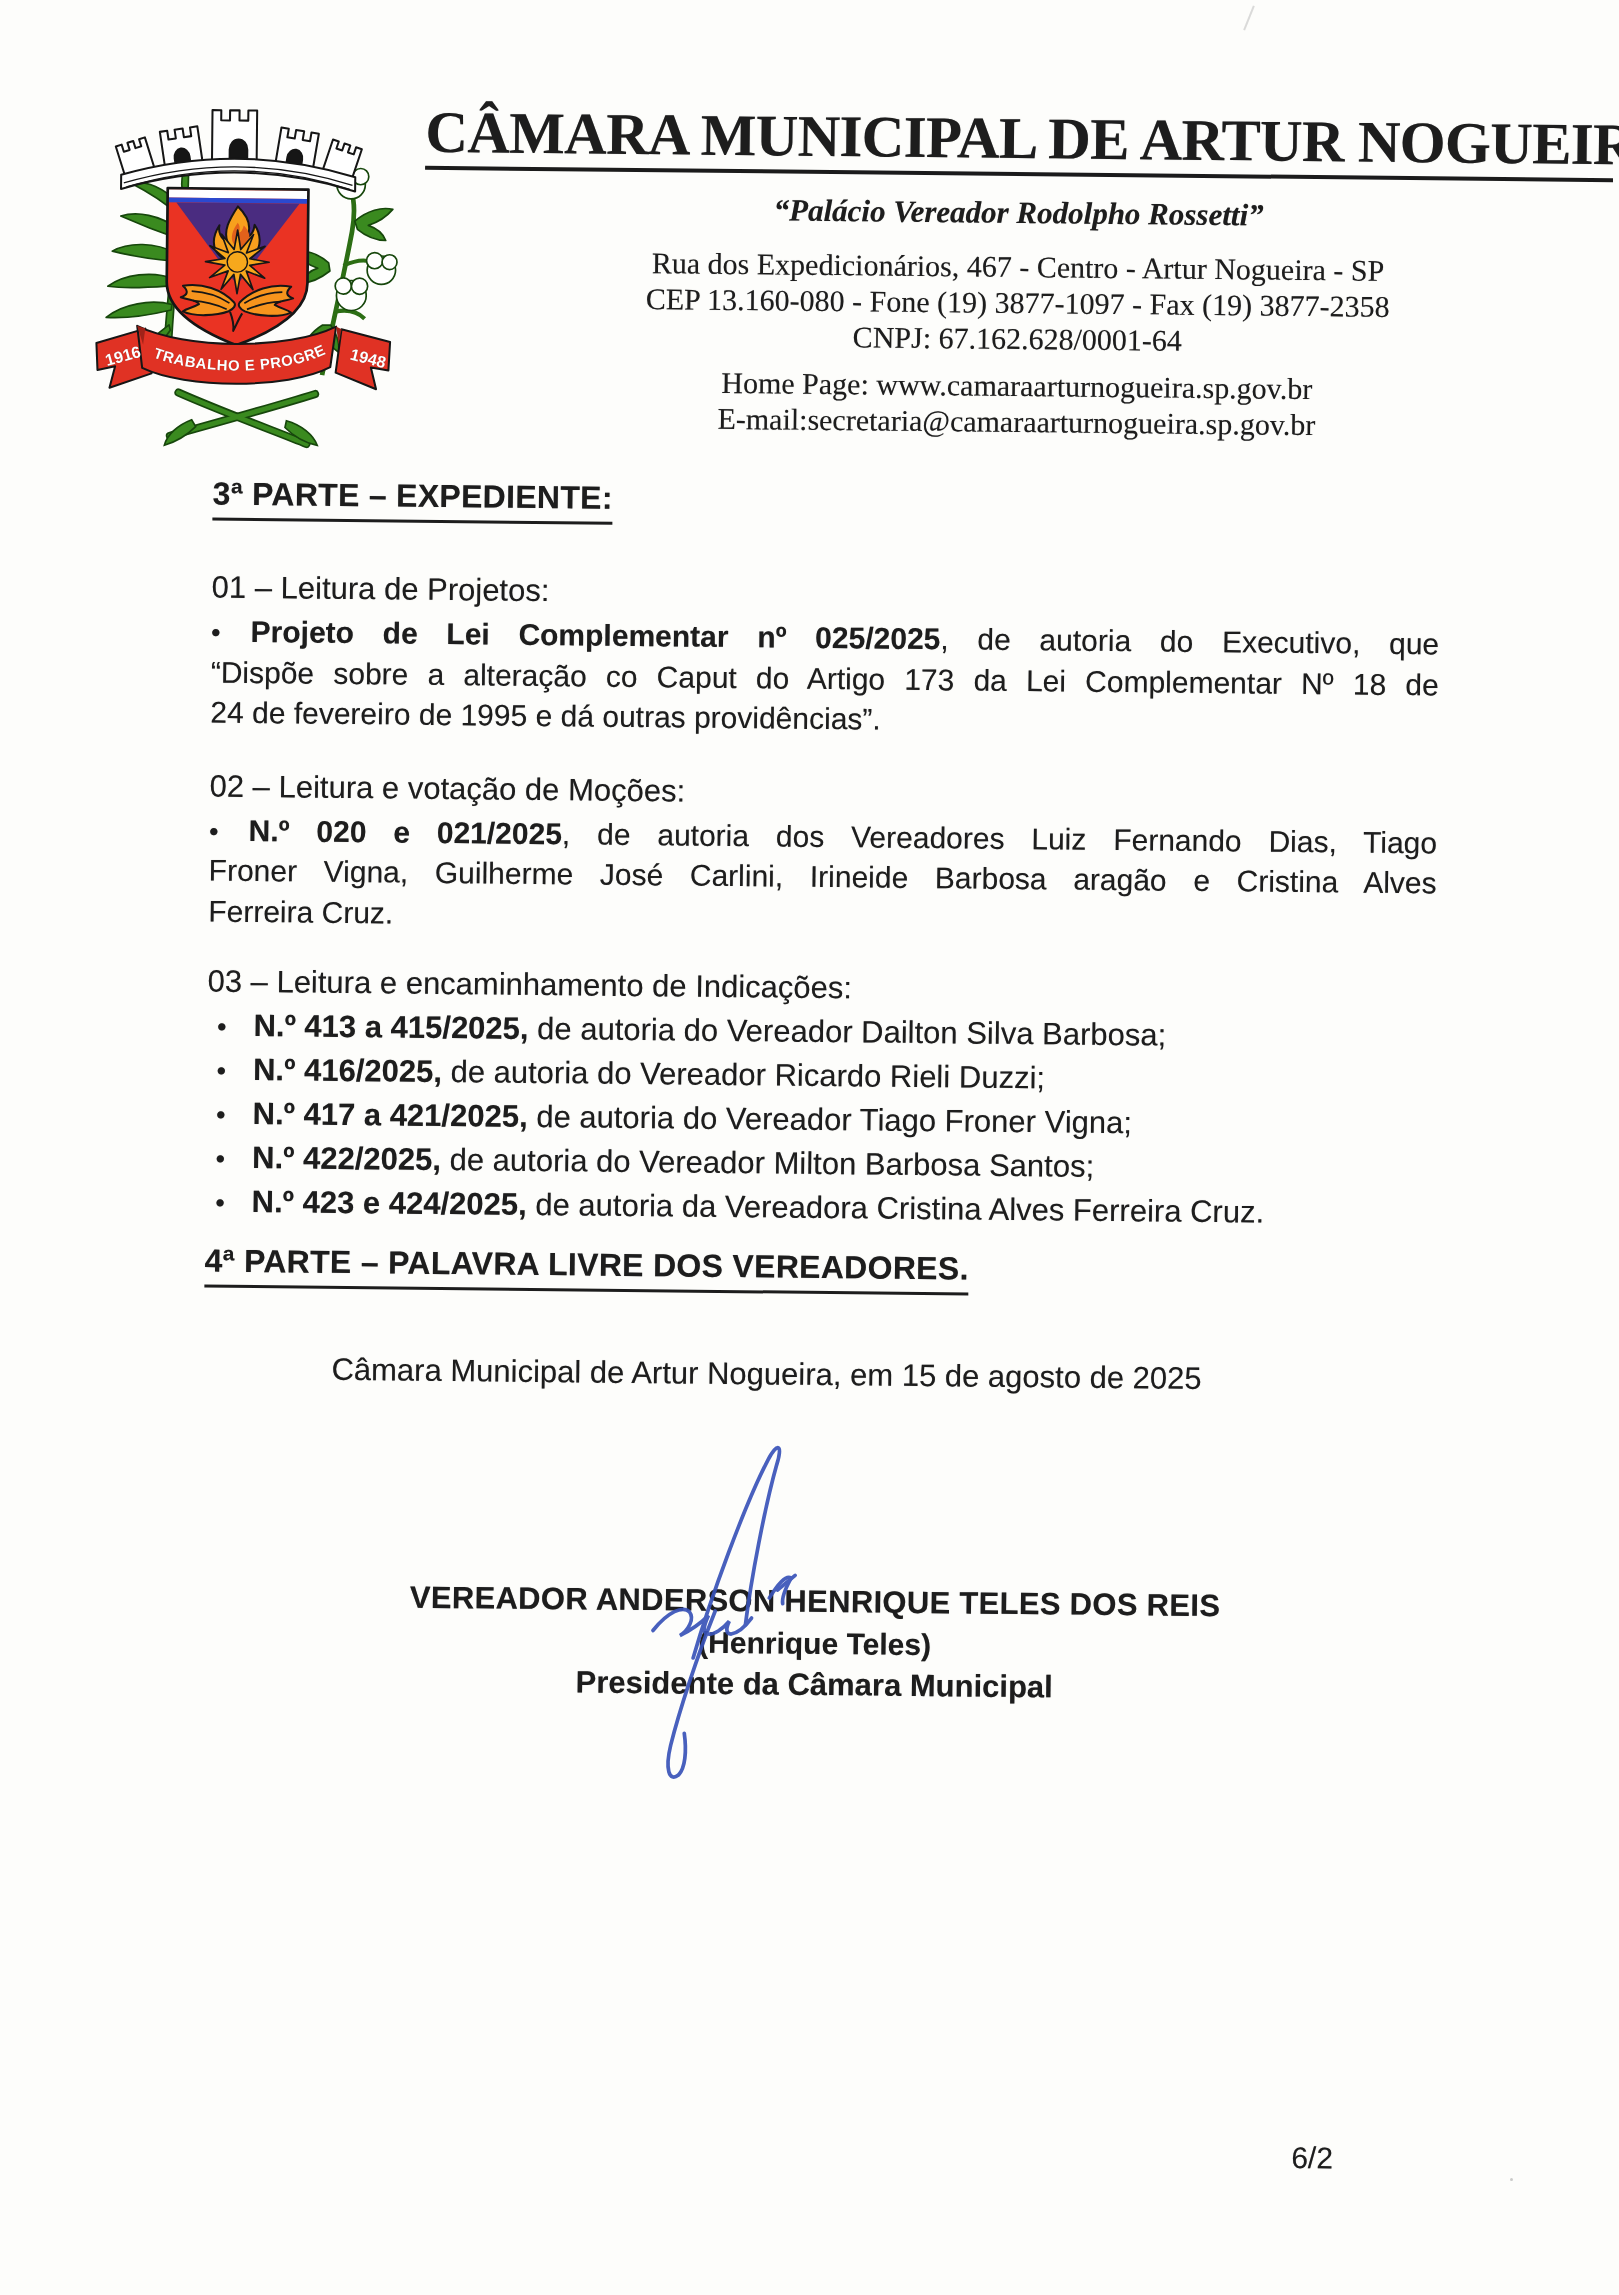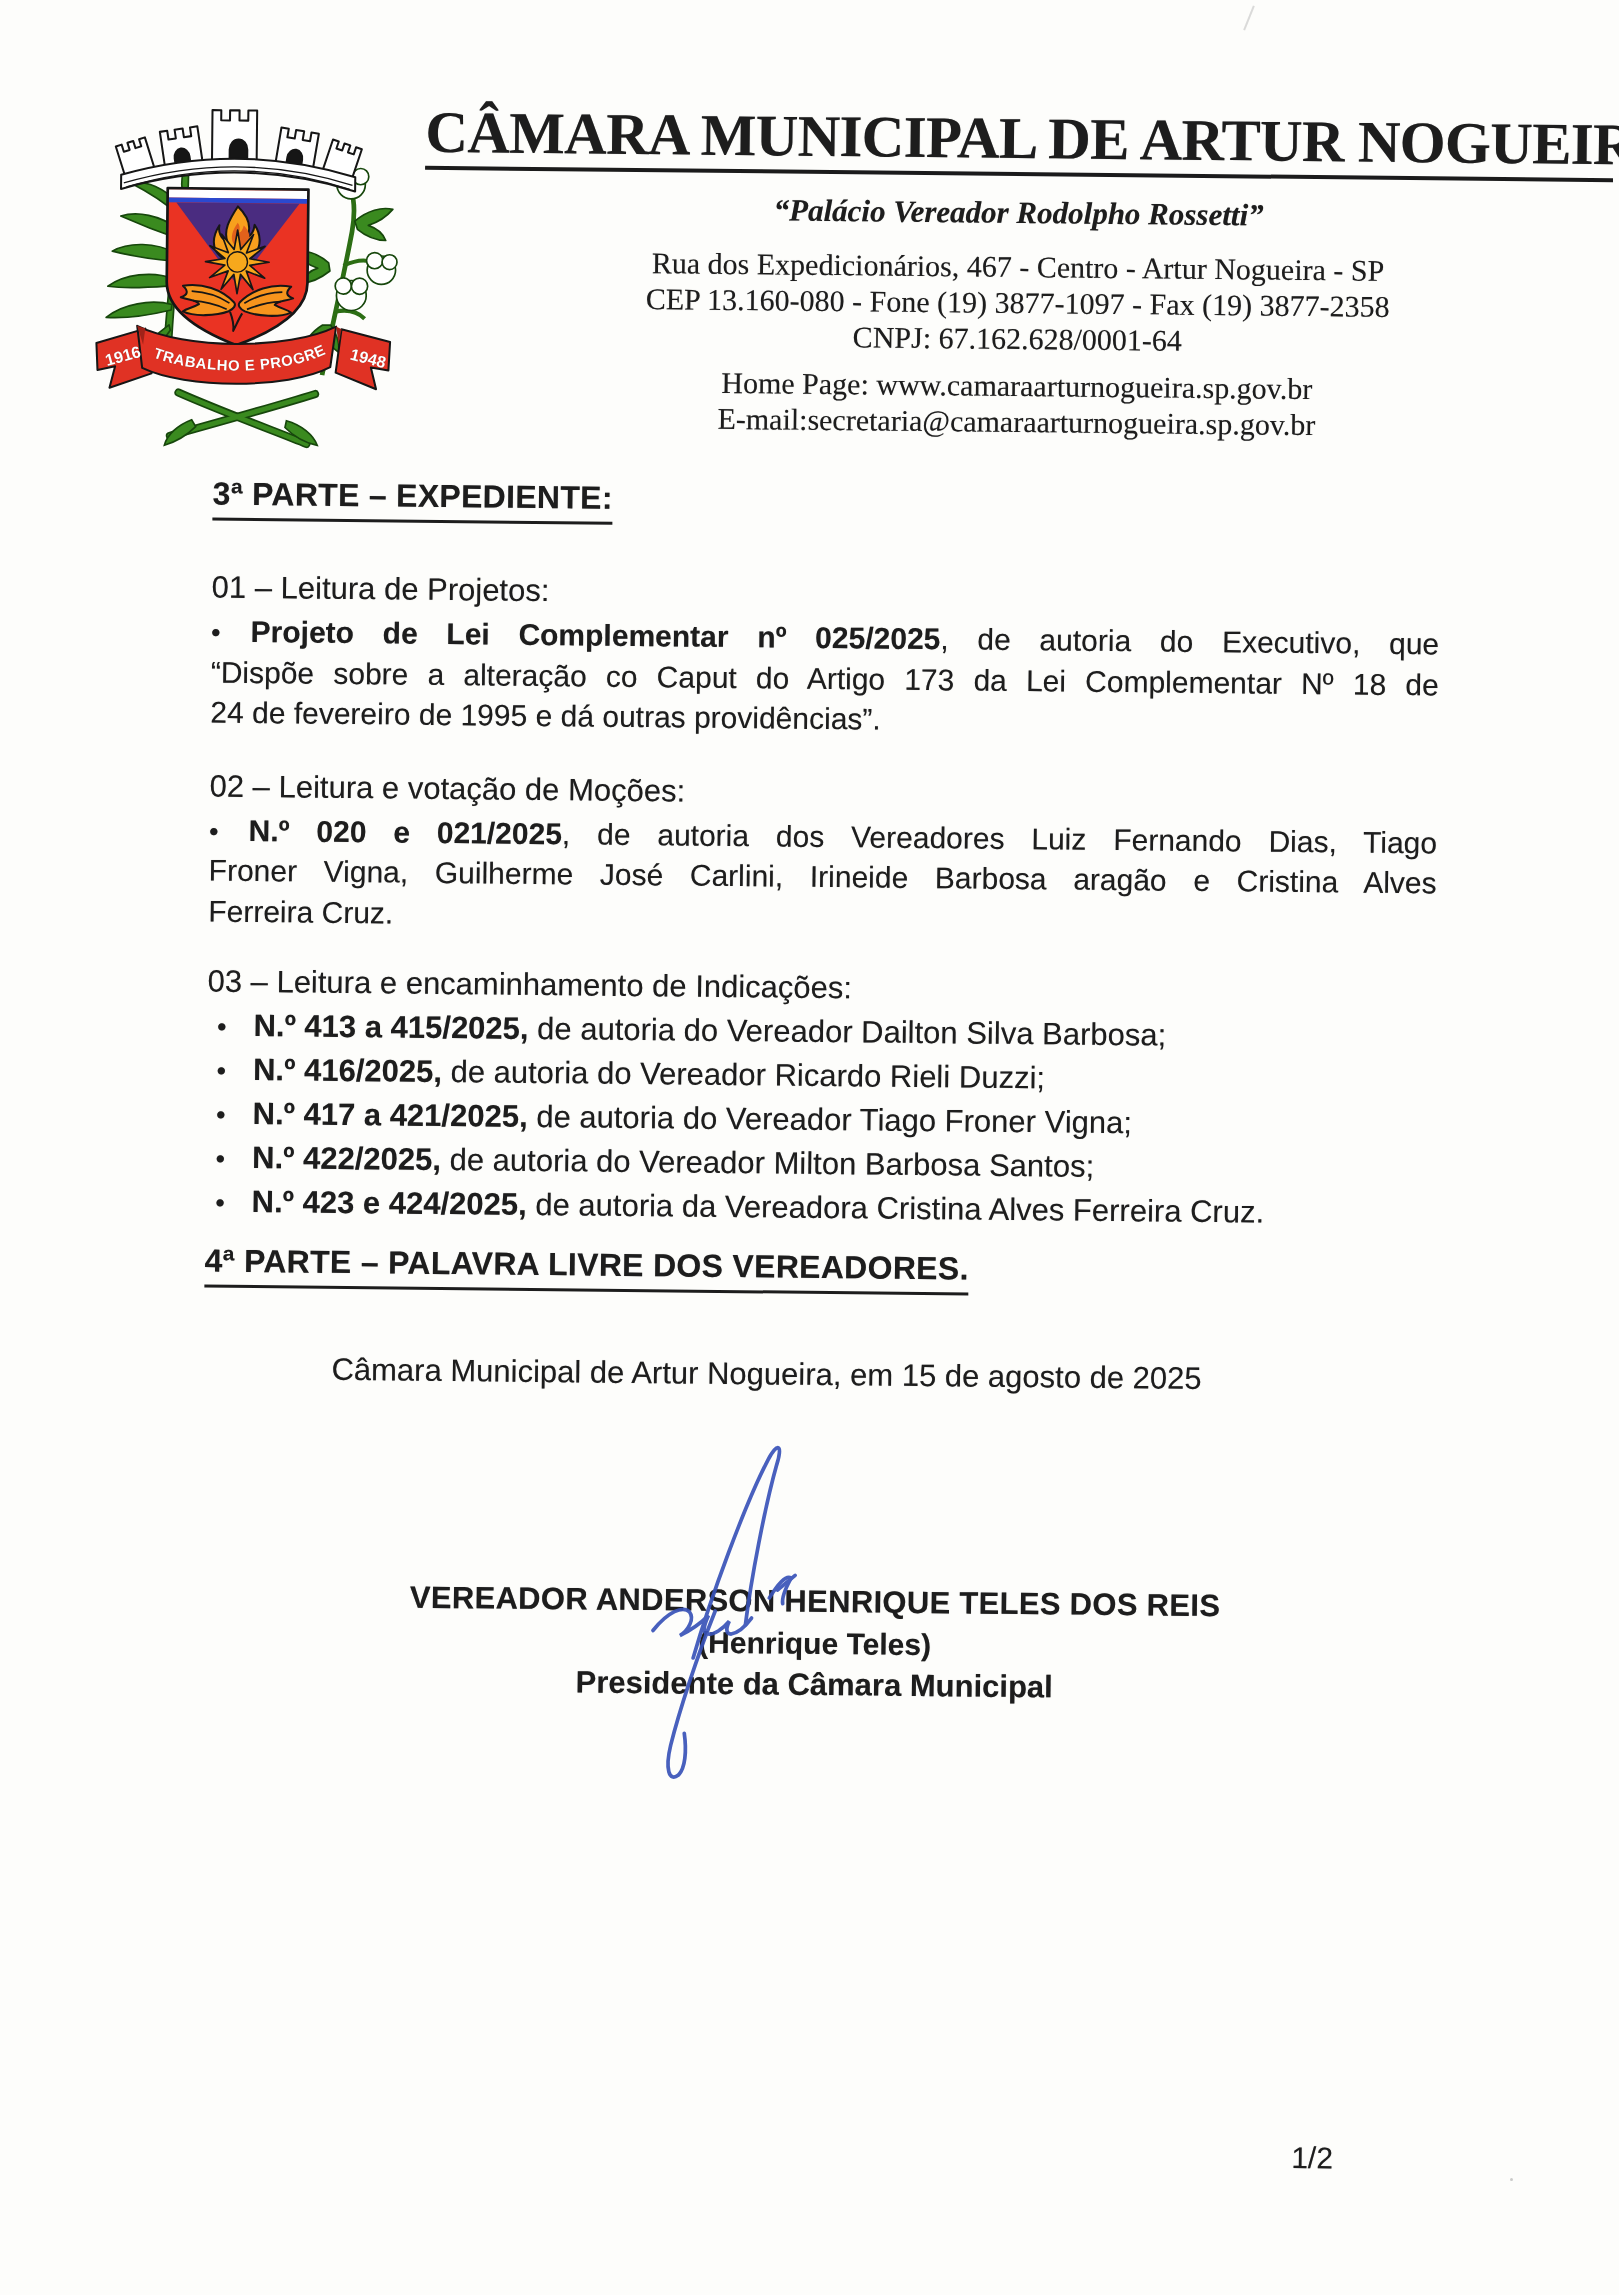--- a/index.html
+++ b/index.html
@@ -219,20 +219,20 @@
       <path d="M322,250 C334,230 346,215 354,220 C346,235 340,248 342,258"></path>
       <path d="M334,238 L360,216"></path>
       <path d="M242,270 C215,340 190,420 178,470 C170,505 176,525 190,514 C200,504 202,478 198,452"></path>
     </g>
   </svg>
 
   <div class="sigline sig-name" style="top:1578px;">VEREADOR ANDERSON HENRIQUE TELES DOS REIS</div>
   <div class="sigline sig-alias" style="top:1621px;">(Henrique Teles)</div>
   <div class="sigline sig-role" style="top:1661px;">Presidente da Câmara Municipal</div>
 
-  <div class="pageno">1/2</div>
+  <div class="pageno">6/2</div>
 
 </div>
 
 <div class="artifact-tr"></div>
 <div class="artifact-dot"></div>
 </div>
 
 
 </body></html>

